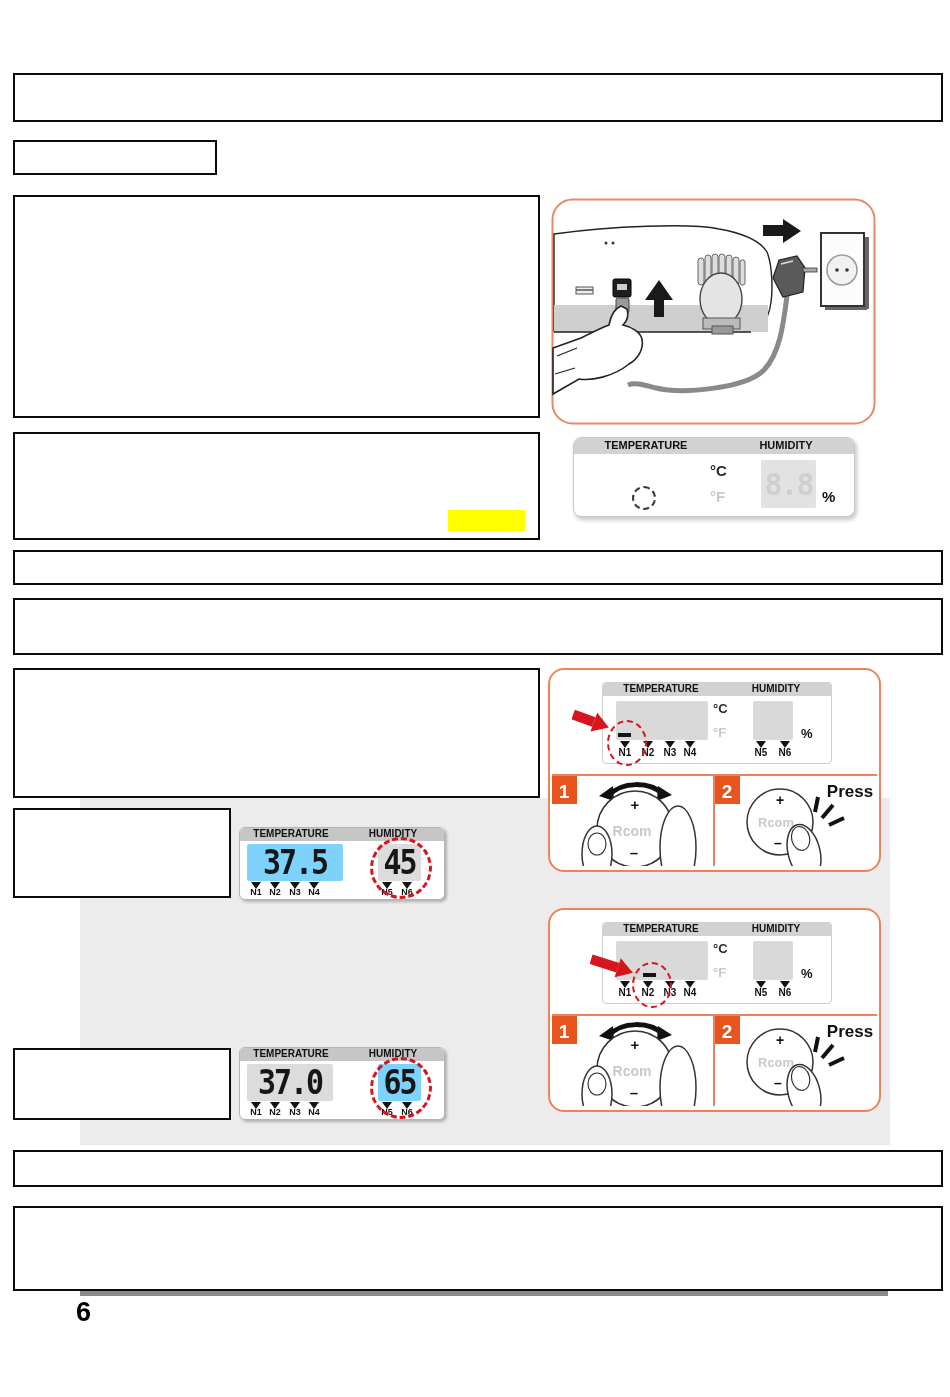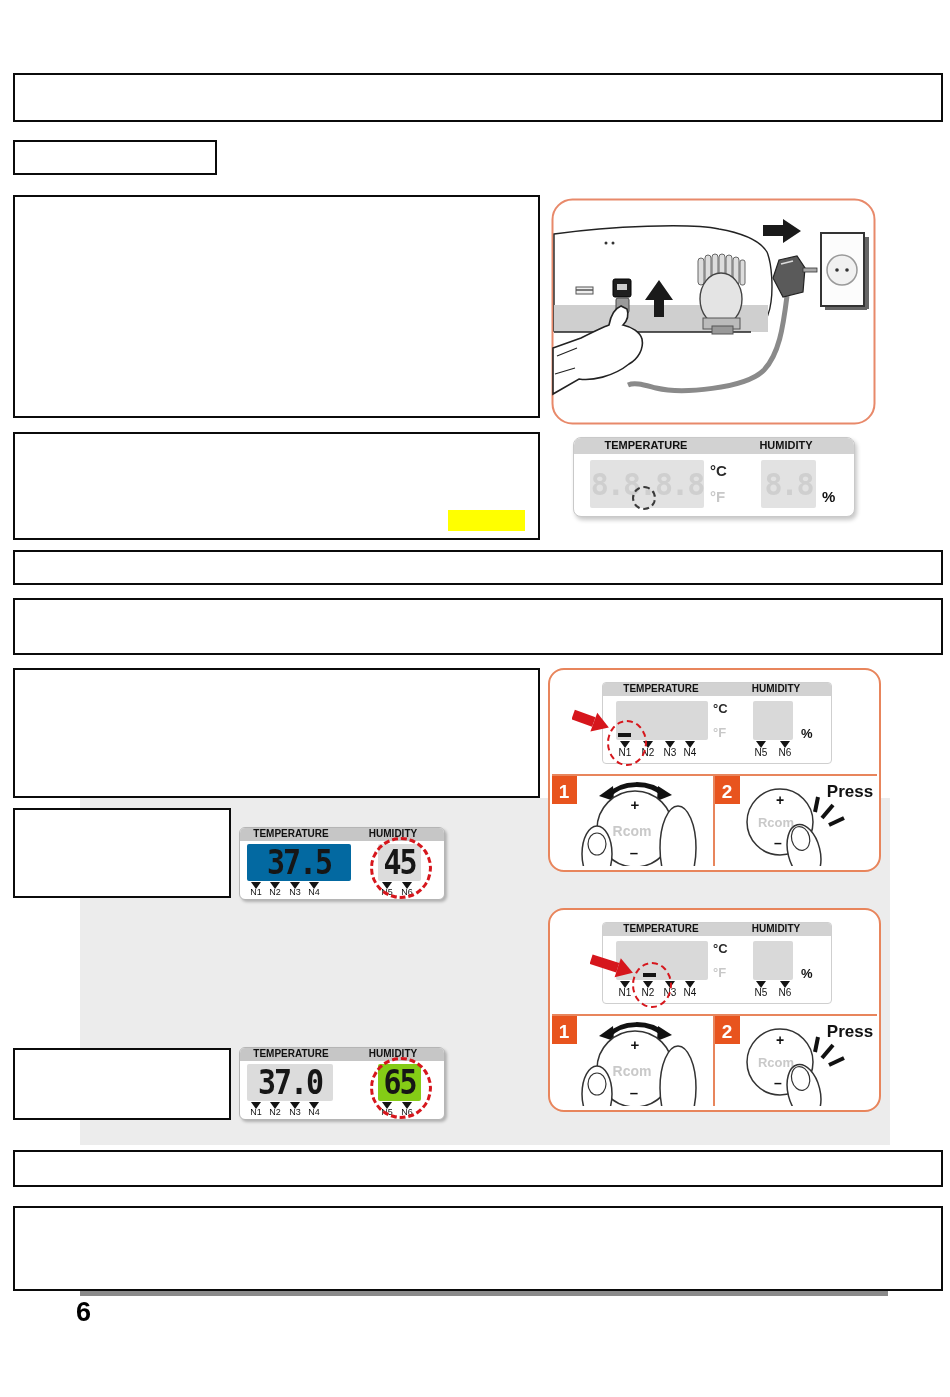--- a/index.html
+++ b/index.html
@@ -23,21 +23,21 @@
   
   .opanel{position:absolute;width:329px;height:200px;background:#fff;border:2px solid #e8855c;
           border-radius:16px;z-index:4;}
   .pdisp{position:absolute;left:52px;top:12px;width:228px;height:80px;background:#fff;
          border:1px solid #cfcfcf;border-radius:4px;}
   .pdhead{position:absolute;left:0;top:0;width:100%;height:13px;background:#d2d2d2;border-radius:3px 3px 0 0;}
   .pdhead span{position:absolute;top:0;transform:translateX(-50%);font-weight:bold;font-size:10px;color:#111;}
   .pblock{position:absolute;background:#d9d9d9;border-radius:2px;}
   .tri{position:absolute;width:0;height:0;border-left:5px solid transparent;border-right:5px solid transparent;
        border-top:7px solid #141414;transform:translateX(-50%);}
-  .nlab{position:absolute;transform:translateX(-50%);font-weight:normal;font-size:10px;color:#111;}
+  .nlab{position:absolute;transform:translateX(-50%);font-weight:bold;font-size:10px;color:#111;}
   .minusbar{position:absolute;width:13px;height:4px;background:#141414;}
   .redellipse{position:absolute;border:2px dashed #d6161c;border-radius:50%;z-index:6;}
   .redarrow{position:absolute;z-index:6;}
   .knobrow{position:absolute;left:2px;top:104px;}
   
   .rlcd{position:absolute;width:204px;height:71px;background:#fff;border:1px solid #b5b5b5;border-radius:6px;
         box-shadow:2px 2px 3px rgba(0,0,0,.25);z-index:4;}
   .rhead{position:absolute;left:0;top:0;width:100%;height:13px;background:#c6c6c6;border-radius:5px 5px 0 0;}
   .rhead span{position:absolute;top:0;transform:translateX(-50%);font-weight:bold;font-size:10px;color:#111;}
   .yellow-mark{position:absolute;background:#ffff00;z-index:5;}
@@ -118,23 +118,20 @@
         <circle cx="286" cy="72" r="1.8" fill="#333"></circle>
           <circle cx="296" cy="72" r="1.8" fill="#333"></circle>
       </g>
     </svg>
   </div>
 
   <div class="lcdpanel" style="left:573px;top:437px;width:280px;height:78px">
     <div class="lcdhead" style="height:16px">
       <span style="left:72px;font-size:11px">TEMPERATURE</span>
       <span style="left:212px;font-size:11px">HUMIDITY</span>
-    </div>
-    <div class="lcdblock" style="left:16px;top:22px;width:114px;height:48px">
-      <span class="segdim" style="font-size:30px">8.8.8.8</span>
     </div>
     <span class="unitC" style="left:136px;top:24px">°C</span>
     <span class="unitF" style="left:136px;top:50px">°F</span>
     <div class="lcdblock" style="left:187px;top:22px;width:55px;height:48px">
       <span class="segdim" style="font-size:30px">8.8</span>
     </div>
     <span class="unitP" style="left:248px;top:50px">%</span>
     <div class="dashcirc" style="left:58px;top:48px;width:20px;height:20px"></div>
   </div>
 
@@ -270,21 +267,21 @@
       </g>
       <text x="298" y="23" text-anchor="middle" font-size="17" font-weight="bold" fill="#111" font-family="Liberation Sans,sans-serif">Press</text>
     </svg>
   </div>
 
   <div class="rlcd" style="left:239px;top:827px">
     <div class="rhead">
       <span style="left:51px">TEMPERATURE</span>
       <span style="left:153px">HUMIDITY</span>
     </div>
-    <div class="lcdblock" style="left:7px;top:16px;width:104px;height:37px;background:#0369a1">
+    <div class="lcdblock" style="left:7px;top:16px;width:96px;height:37px;background:#7dd3fc">
       <span class="segdark" style="font-size:30px">37.5</span>
     </div>
     <div class="lcdblock" style="left:138px;top:16px;width:43px;height:37px;background:#dcdcdc">
       <span class="segdark" style="font-size:30px">45</span>
     </div>
     <div class="tri" style="left:16px;top:54px"></div>
     <div class="tri" style="left:35px;top:54px"></div>
     <div class="tri" style="left:55px;top:54px"></div>
     <div class="tri" style="left:74px;top:54px"></div>
     <div class="tri" style="left:147px;top:54px"></div>
@@ -299,21 +296,21 @@
   </div>
 
   <div class="rlcd" style="left:239px;top:1047px">
     <div class="rhead">
       <span style="left:51px">TEMPERATURE</span>
       <span style="left:153px">HUMIDITY</span>
     </div>
     <div class="lcdblock" style="left:7px;top:16px;width:86px;height:37px;background:#dcdcdc">
       <span class="segdark" style="font-size:30px">37.0</span>
     </div>
-    <div class="lcdblock" style="left:138px;top:16px;width:43px;height:37px;background:#84cc16">
+    <div class="lcdblock" style="left:138px;top:16px;width:43px;height:37px;background:#7dd3fc">
       <span class="segdark" style="font-size:30px">65</span>
     </div>
     <div class="tri" style="left:16px;top:54px"></div>
     <div class="tri" style="left:35px;top:54px"></div>
     <div class="tri" style="left:55px;top:54px"></div>
     <div class="tri" style="left:74px;top:54px"></div>
     <div class="tri" style="left:147px;top:54px"></div>
     <div class="tri" style="left:167px;top:54px"></div>
     <span class="nlab" style="left:16px;top:59px;font-size:9px">N1</span>
     <span class="nlab" style="left:35px;top:59px;font-size:9px">N2</span>

